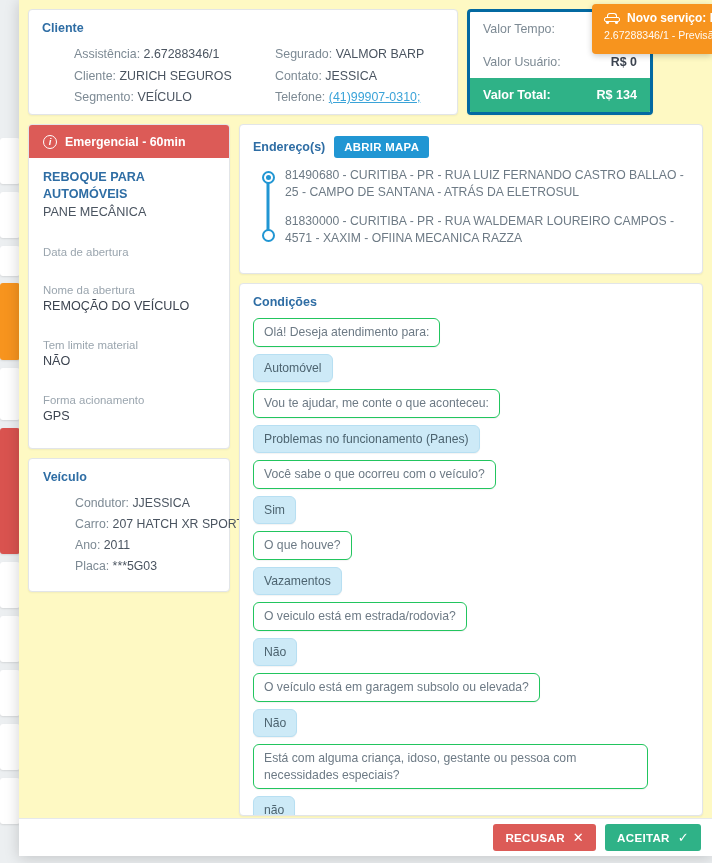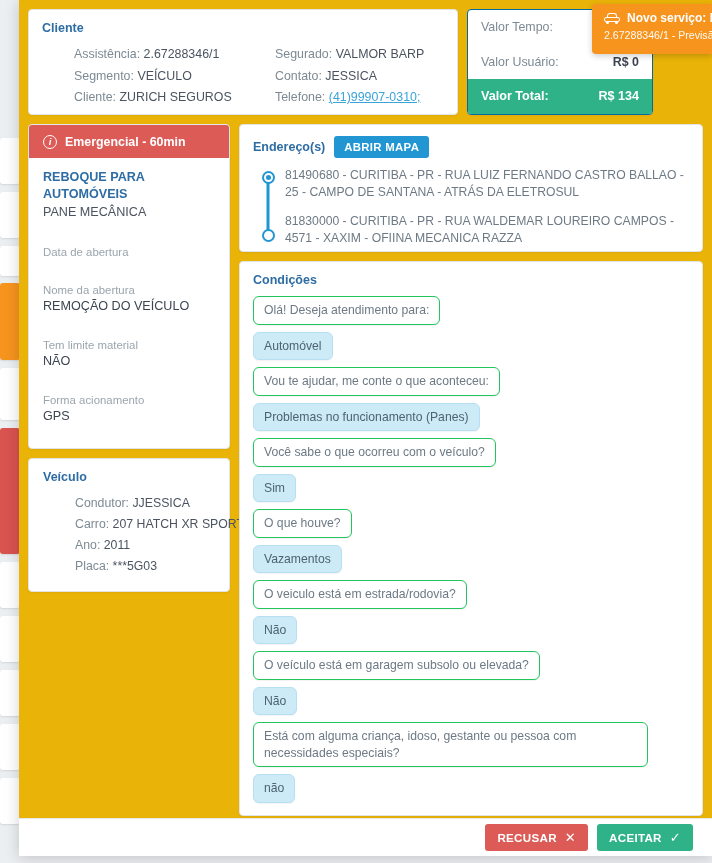--- a/index.html
+++ b/index.html
@@ -21,21 +21,21 @@
     border-radius: 3px;
     box-shadow: 0 1px 2px rgba(0,0,0,.10);
   }
   .bg-card.accent-orange { background: #f7941e; }
   .bg-card.accent-red { background: #d9534f; }
 
   
   #modal {
     position: absolute;
     left: 19px; top: 0; width: 693px; height: 856px;
-    background: #eab308;
+    background: #fef9c3;
     box-shadow: 0 2px 14px rgba(0,0,0,.18);
   }
   #modal-body {
     position: absolute; left: 0; top: 0; right: 0; bottom: 38px;
     padding: 9px 9px 0 9px;
     overflow: hidden;
   }
 
   .card {
     background: #ffffff;
@@ -57,21 +57,21 @@
   #cliente-card { width: 430px; padding: 11px 13px; position: relative; }
   #cliente-grid {
     display: flex;
   }
   #cliente-grid .col { flex: 1; }
   .kv { font-size: 12.4px; color: #7d8a94; line-height: 21.5px; white-space: nowrap; margin-left: 32px; }
   .kv b { color: #4a5460; font-weight: normal; }
   .kv .tel { color: #3aa3d8; }
 
   #valores-card {
-    width: 186px; border: 1px solid #0369a1; border-radius: 4px;
+    width: 186px; border: 3px solid #0369a1; border-radius: 4px;
     background: #fff; overflow: hidden;
     box-shadow: 0 1px 2px rgba(0,0,0,.05);
     height: 106px;
     display: flex; flex-direction: column;
   }
   .val-row {
     display: flex; justify-content: space-between; align-items: center;
     padding: 0 13px; height: 35px;
     font-size: 12.4px; color: #7d8a94;
   }
@@ -112,21 +112,21 @@
   .fld-label { color: #9aa5ae; font-size: 11.4px; line-height: 15px; margin-top: 23px; }
   .fld-value { color: #3c4450; font-size: 12.6px; line-height: 17px; }
 
   
   #veiculo-card { padding: 11px 14px 14px 14px; }
   #veiculo-card .kv { line-height: 21px; font-size: 12.3px; }
 
   
   #right-col { flex: 1; display: flex; flex-direction: column; gap: 9px; }
 
-  #end-card { padding: 11px 13px 5px 13px; }
+  #end-card { padding: 11px 13px 27px 13px; }
   #end-head { display: flex; align-items: center; gap: 9px; margin-bottom: 9px; }
   #end-head .card-title { margin-bottom: 0; }
   #btn-mapa {
     background: #2196d3; color: #fff; border: none;
     border-radius: 3px; padding: 5px 10px;
     font-size: 11.4px; font-weight: bold; letter-spacing: .3px;
     cursor: pointer; font-family: inherit;
   }
   #addr-list { display: flex; position: relative; padding-left: 4px; }
   #timeline {
@@ -176,21 +176,21 @@
     color: #4d6470;
     box-shadow: 0 1px 1px rgba(0,0,0,.05);
   }
 
   
   #modal-footer {
     position: absolute; left: 0; right: 0; bottom: 0; height: 38px;
     border-top: 1px solid #e6e9eb;
     background: #fff;
     display: flex; align-items: center; justify-content: flex-end;
-    gap: 9px; padding-right: 19px;
+    gap: 9px; padding-right: 11px;
   }
   .act-btn {
     border: none; border-radius: 3px; color: #fff;
     font-size: 11.6px; font-weight: bold; letter-spacing: .3px;
     padding: 6px 12px; cursor: pointer;
     display: inline-flex; align-items: center; gap: 8px;
     font-family: inherit;
   }
   #btn-recusar { background: #dc5b57; }
   #btn-aceitar { background: #2fb287; }
@@ -255,26 +255,26 @@
 
       <div class="card" id="cliente-card">
         <div class="card-title">Cliente</div>
         <div id="cliente-grid">
           <div class="col">
             <div class="kv">
               <span>Assistência:</span>
               <b>2.67288346/1</b>
             </div>
             <div class="kv">
+              <span>Cliente:</span>
+              <b>ZURICH SEGUROS</b>
+            </div>
+            <div class="kv">
               <span>Segmento:</span>
               <b>VEÍCULO</b>
-            </div>
-            <div class="kv">
-              <span>Cliente:</span>
-              <b>ZURICH SEGUROS</b>
             </div>
           </div>
           <div class="col">
             <div class="kv">
               <span>Segurado:</span>
               <b>VALMOR BARP</b>
             </div>
             <div class="kv">
               <span>Contato:</span>
               <b>JESSICA</b>

